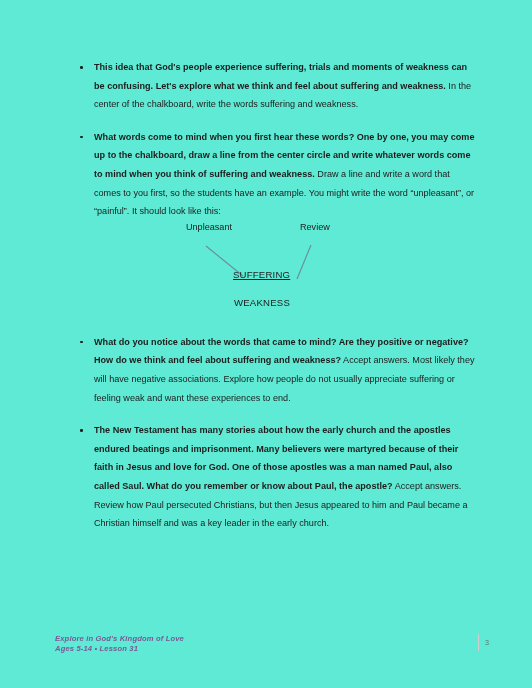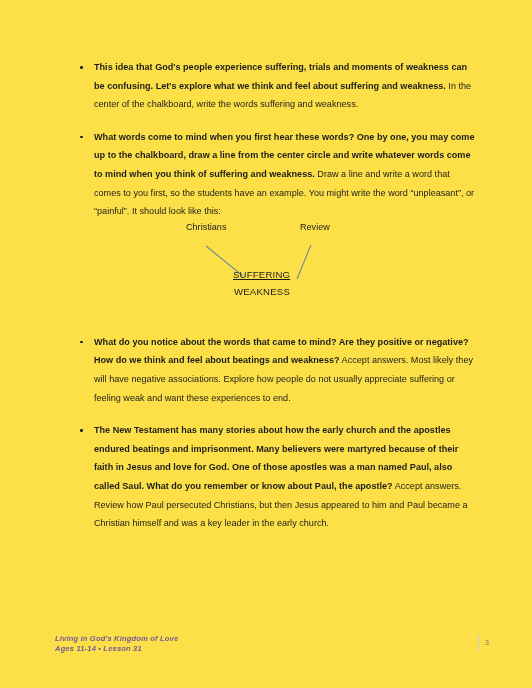--- a/index.html
+++ b/index.html
@@ -13,21 +13,21 @@
     position: relative;
     overflow: hidden;
     font-family: "Liberation Sans", sans-serif;
     color: #1a1a1a;
     -webkit-font-smoothing: antialiased;
   }
 
   .page {
     position: absolute;
     inset: 0;
-    background: #fde047;
+    background: #5eead4;
   }
 
   .content {
     position: absolute;
     left: 0;
     top: 0;
     width: 532px;
   }
 
   ul.bullets {
@@ -82,21 +82,21 @@
   .dlabel.right  { left: 300px; top: 221px; }
   .dcenter {
     position: absolute;
     font-size: 9.6px;
     line-height: 17px;
     color: #1d1d1d;
     white-space: nowrap;
     letter-spacing: 0.2px;
   }
   .dcenter.l1 { left: 233px; top: 266px; text-decoration: underline; }
-  .dcenter.l2 { left: 234px; top: 283px; }
+  .dcenter.l2 { left: 234px; top: 294px; }
 
   
   .footer {
     position: absolute;
     left: 0;
     bottom: 0;
     width: 532px;
     height: 62px;
   }
   .footer-left {
@@ -153,39 +153,39 @@
     <div class="diagram">
       <svg width="532" height="98" viewBox="0 0 532 98">
         <line x1="206" y1="25" x2="243" y2="55" stroke="#6f8a97" stroke-width="1.1"></line>
         <line x1="311" y1="24" x2="297" y2="58" stroke="#6f8a97" stroke-width="1.1"></line>
       </svg>
     </div>
 
     <ul class="bullets">
       <div class="spacer-md"></div>
       <li class="bullet">
-        <span class="b">What do you notice about the words that came to mind? Are they positive or negative? How do we think and feel about beatings and weakness?</span><span> Accept answers. Most likely they will have negative associations. Explore how people do not usually appreciate suffering or feeling weak and want these experiences to end.</span>
+        <span class="b">What do you notice about the words that came to mind? Are they positive or negative? How do we think and feel about suffering and weakness?</span><span> Accept answers. Most likely they will have negative associations. Explore how people do not usually appreciate suffering or feeling weak and want these experiences to end.</span>
       </li>
       <div class="spacer-md"></div>
       <li class="bullet">
         <span class="b">The New Testament has many stories about how the early church and the apostles endured beatings and imprisonment. Many believers were martyred because of their faith in Jesus and love for God. One of those apostles was a man named Paul, also called Saul. What do you remember or know about Paul, the apostle?</span><span> Accept answers. Review how Paul persecuted Christians, but then Jesus appeared to him and Paul became a Christian himself and was a key leader in the early church.</span>
       </li>
     </ul>
 
   </div>
 
-  <div class="dlabel left">Christians</div>
+  <div class="dlabel left">Unpleasant</div>
   <div class="dlabel right">Review</div>
   <div class="dcenter l1">SUFFERING</div>
   <div class="dcenter l2">WEAKNESS</div>
 
   <div class="footer">
     <div class="footer-left">
-      <div>Living in God's Kingdom of Love</div>
-      <div>Ages 11-14  •  Lesson 31</div>
+      <div>Explore in God's Kingdom of Love</div>
+      <div>Ages 5-14  •  Lesson 31</div>
     </div>
     <div class="footer-right">
       <div class="footer-rule"></div>
       <div class="footer-page">3</div>
     </div>
   </div>
 
 </div>
 
 </body></html>

